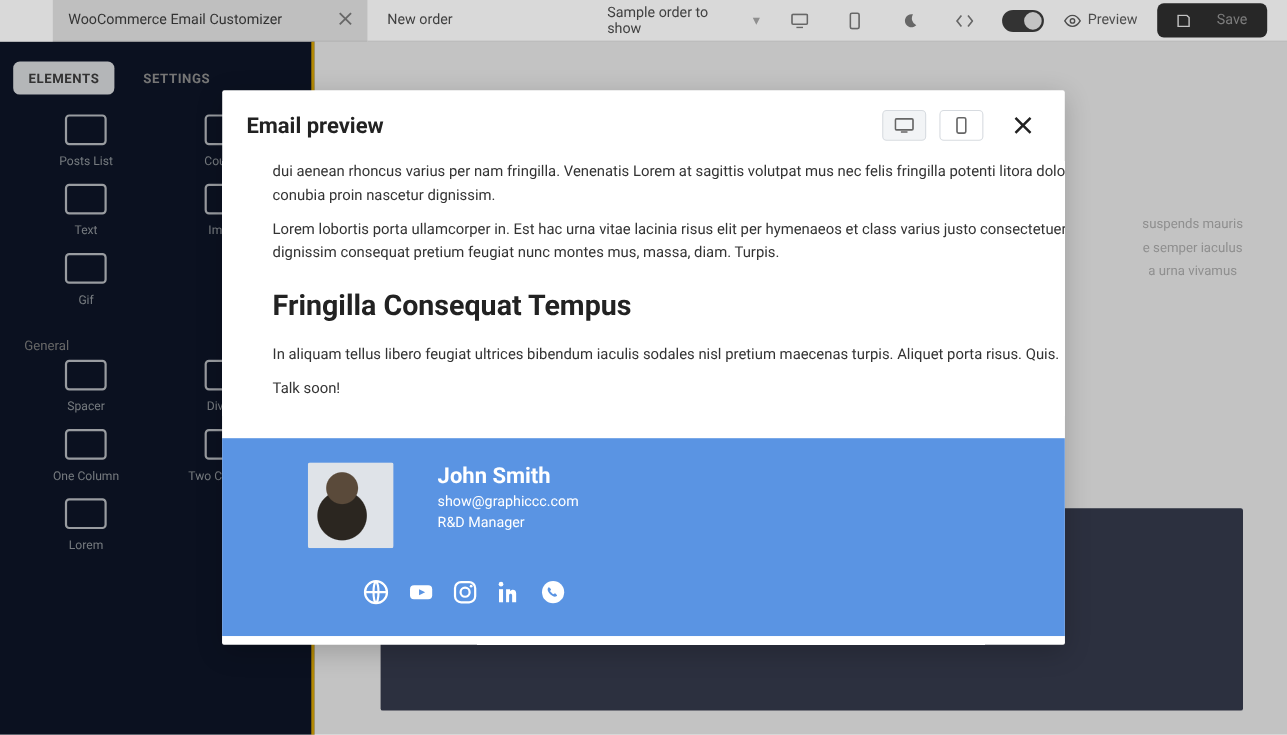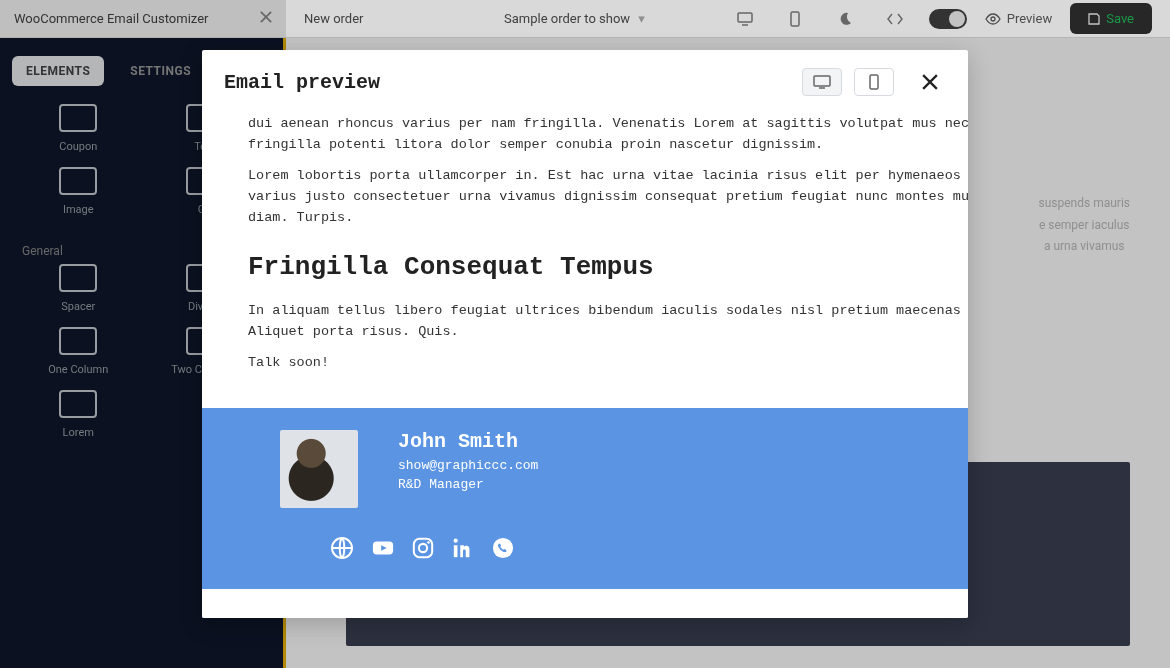--- a/index.html
+++ b/index.html
@@ -2,50 +2,50 @@
 <html><head>
   <meta charset="utf-8">
   <style>
     * { box-sizing: border-box; margin: 0; padding: 0; }
     body { font-family: -apple-system, BlinkMacSystemFont, "Segoe UI", Roboto, Arial, sans-serif; width: 1170px; height: 668px; overflow: hidden; background: #fff; position: relative; }
 
     
     .app { position: absolute; inset: 0; filter: brightness(0.9); }
 
     .topbar { height: 38px; display: flex; align-items: center; font-size: 13px; color: #444; }
-    .topbar-left { width: 286px; display: flex; align-items: center; padding-left: 14px; gap: 12px; background: #fafafa; height: 100%; border-bottom: 1px solid #e5e5e5; }
+    .topbar-left { width: 286px; display: flex; align-items: center; padding-left: 14px; gap: 12px; background: #fafafa; height: 100%; border-bottom: 1px solid #e5e5e5; margin-left: 48px; }
     .topbar-left .close-icon { color: #888; }
     .topbar-right { flex: 1; display: flex; align-items: center; padding: 0 18px; gap: 20px; height: 100%; border-bottom: 1px solid #eee; }
     .email-type { min-width: 120px; color: #555; }
     .order-select { display: flex; align-items: center; gap: 8px; margin-left: 60px; color: #555; }
     .chev { color: #bbb; }
     .icon-btns { display: flex; gap: 18px; margin-left: auto; align-items: center; }
     .round-btn { width: 32px; height: 32px; border-radius: 6px; display: inline-flex; align-items: center; justify-content: center; color: #888; }
     .toggle { width: 38px; height: 20px; border-radius: 10px; background: #444; position: relative; }
     .toggle::after { content: ""; position: absolute; right: 2px; top: 2px; width: 16px; height: 16px; border-radius: 50%; background: #fff; }
     .preview-link { display: inline-flex; align-items: center; gap: 6px; color: #666; font-size: 13px; }
-    .save-btn { background: #333; color: #22c55e; border-radius: 6px; padding: 8px 18px; font-size: 13px; display: inline-flex; align-items: center; gap: 6px; }
+    .save-btn { background: #333; color: #a3a3a3; border-radius: 6px; padding: 8px 18px; font-size: 13px; display: inline-flex; align-items: center; gap: 24px; }
 
     .workspace { display: flex; height: calc(100% - 38px); }
     .sidebar { width: 286px; background: #0f172a; border-right: 3px solid #eab308; padding-top: 12px; }
     .tabs { display: flex; gap: 12px; padding: 6px 12px 18px; }
     .tab { font-size: 12px; font-weight: 700; letter-spacing: .5px; color: #999; padding: 8px 14px; border-radius: 6px; }
     .tab.active { background: #eceef1; color: #444; }
     .grid2 { display: grid; grid-template-columns: repeat(2,1fr); gap: 14px; padding: 0 22px 18px; }
     .elem-tile { display: flex; flex-direction: column; align-items: center; gap: 8px; color: #9aa0a6; font-size: 11px; }
     .elem-tile .tile-box { width: 38px; height: 28px; border: 2px solid #c8ccd2; border-radius: 4px; display: flex; align-items: center; justify-content: center; }
     .section-label { padding: 10px 22px 6px; color: #888; font-size: 12px; }
 
     .canvas { flex: 1; background: #fff; position: relative; padding: 60px; }
     .canvas-placeholder { position: absolute; right: 40px; top: 155px; font-size: 12px; color: #bbb; line-height: 1.8; text-align: center; }
     .canvas-bottom-box { position: absolute; left: 60px; right: 40px; top: 424px; height: 184px; background: #3a3f53; border-radius: 2px; }
 
     
     .overlay { position: absolute; inset: 0; background: rgba(0,0,0,0.15); display: flex; align-items: center; justify-content: center; }
-    .modal { width: 766px; height: 568px; background: #fff; border-radius: 2px; display: flex; flex-direction: column; box-shadow: 0 6px 24px rgba(0,0,0,.2); overflow: hidden; font-family: Liberation Mono, monospace; }
+    .modal { width: 766px; height: 504px; background: #fff; border-radius: 2px; display: flex; flex-direction: column; box-shadow: 0 6px 24px rgba(0,0,0,.2); overflow: hidden; }
     .modal-head { display: flex; align-items: center; padding: 16px 22px; gap: 12px; }
     .modal-title { font-size: 20px; font-weight: 700; color: #222; flex: 1; }
     .device-btn { width: 40px; height: 28px; border: 1px solid #d7dbe0; border-radius: 4px; display: inline-flex; align-items: center; justify-content: center; color: #666; }
     .device-btn.active { background: #f2f4f6; }
     .modal-close { width: 32px; height: 32px; display: inline-flex; align-items: center; justify-content: center; color: #222; margin-left: 8px; }
     .modal-close svg { width: 16px; height: 16px; }
 
     .modal-body { flex: 1; overflow: auto; }
     .modal-body::-webkit-scrollbar { width: 12px; height: 12px; }
     .modal-body::-webkit-scrollbar-thumb { background: #d0d3d8; border-radius: 6px; }
@@ -128,20 +128,24 @@
     </div>
   </div>
 
   <div class="workspace">
     <div class="sidebar">
       <div class="tabs">
         <span class="tab active">ELEMENTS</span>
         <span class="tab">SETTINGS</span>
       </div>
       <div class="grid2">
+        <div class="elem-tile">
+            <div class="tile-box"></div>
+            <span>Posts List</span>
+          </div>
         <div class="elem-tile">
             <div class="tile-box"></div>
             <span>Coupon</span>
           </div>
         <div class="elem-tile">
             <div class="tile-box"></div>
             <span>Text</span>
           </div>
         <div class="elem-tile">
             <div class="tile-box"></div>

